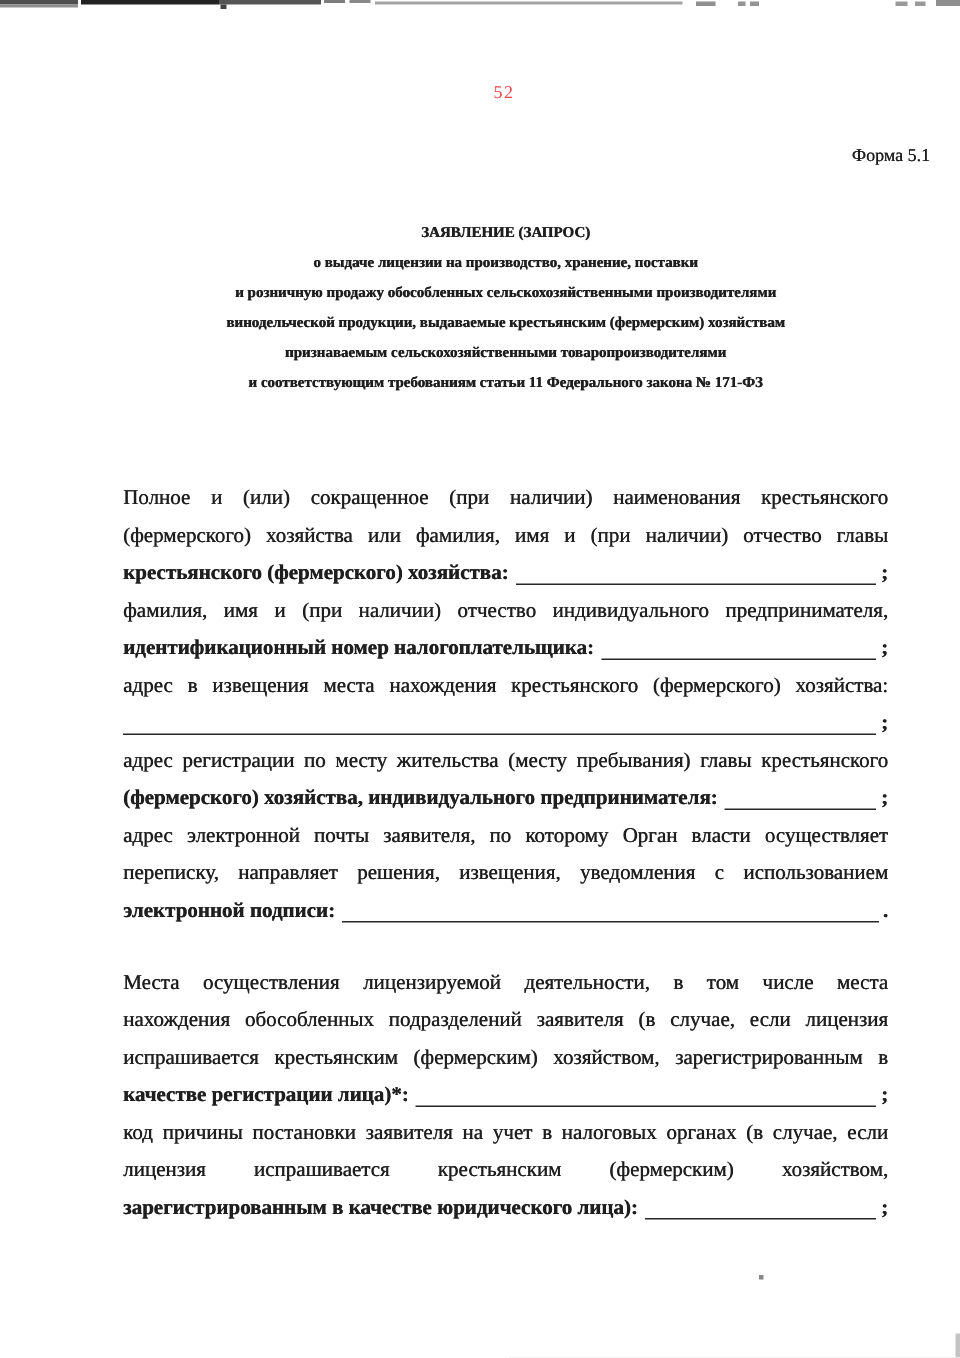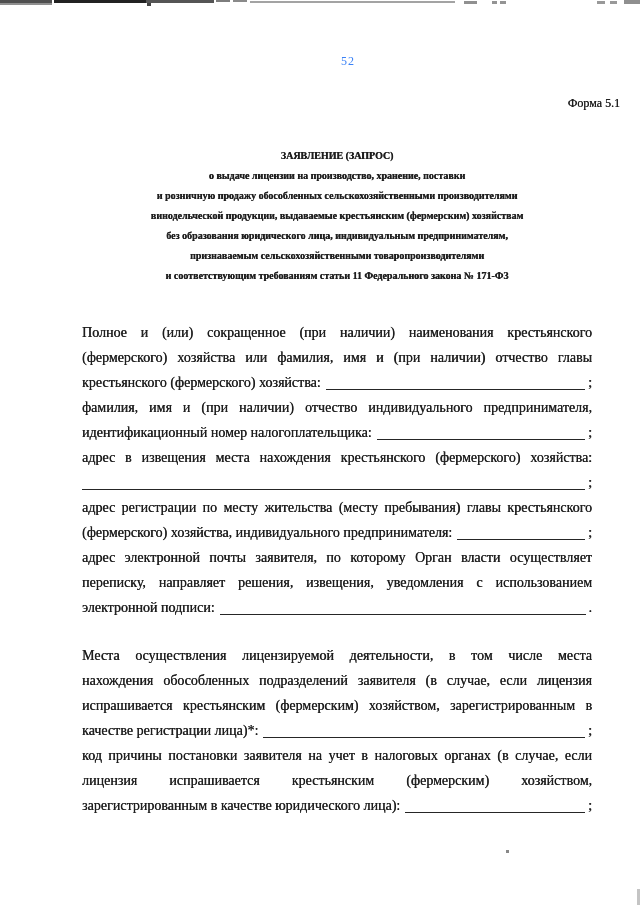--- a/index.html
+++ b/index.html
@@ -8,22 +8,22 @@
     width:640px;height:905px;
     background:#ffffff;
     overflow:hidden;
     font-family:"Liberation Serif","DejaVu Serif",serif;
     color:#1f1f1f;
   }
   
   .artifact{position:absolute;}
   
   .pagenum{
-    position:absolute;left:341px;top:54px;
-    font-size:12px;color:#3b82f6;
+    position:absolute;left:329px;top:54px;
+    font-size:12px;color:#ef4444;
     filter:blur(0.5px);
     letter-spacing:1px;
   }
   
   .form-label{
     position:absolute;left:494px;top:96px;width:126px;
     text-align:right;font-size:12px;
     text-shadow:0.2px 0 0 #1f1f1f;
   }
   
@@ -46,21 +46,21 @@
     height:25px;line-height:25px;
     font-size:14px;
     text-shadow:0.3px 0 0 #1f1f1f;
     overflow:hidden;
   }
   .line.j{
     text-align:justify;
     text-align-last:justify;
     -moz-text-align-last:justify;
   }
-  .line.f{display:flex;}
+  .line.f{display:flex;font-weight:bold;}
   .line.f .pre{white-space:nowrap;flex:0 0 auto;}
   .line.f .fill{
     flex:1 1 auto;
     align-self:flex-end;
     height:0;
     border-bottom:1.6px solid #262626;
     margin:0 3px 5px 5px;
   }
   .line.f .end{white-space:pre;flex:0 0 auto;}
   .line.rule .fill{margin-left:-20px;}
@@ -89,21 +89,20 @@
 
   <div class="pagenum">52</div>
 
   <div class="form-label">Форма 5.1</div>
 
   <div class="title">
       <div class="tline">ЗАЯВЛЕНИЕ (ЗАПРОС)</div>
       <div class="tline">о выдаче лицензии на производство, хранение, поставки</div>
       <div class="tline">и розничную продажу обособленных сельскохозяйственными производителями</div>
       <div class="tline">винодельческой продукции, выдаваемые крестьянским (фермерским) хозяйствам</div>
-      <div class="tline">без образования юридического лица, индивидуальным предпринимателям,</div>
       <div class="tline">признаваемым сельскохозяйственными товаропроизводителями</div>
       <div class="tline">и соответствующим требованиям статьи 11 Федерального закона № 171-ФЗ</div>
     </div>
 
   <div class="para para1">
       <div class="line j">Полное и (или) сокращенное (при наличии) наименования крестьянского</div>
       <div class="line j">(фермерского) хозяйства или фамилия, имя и (при наличии) отчество главы</div>
       <div class="line f">
         <span class="pre">крестьянского (фермерского) хозяйства:</span>
         <span class="fill"></span>

